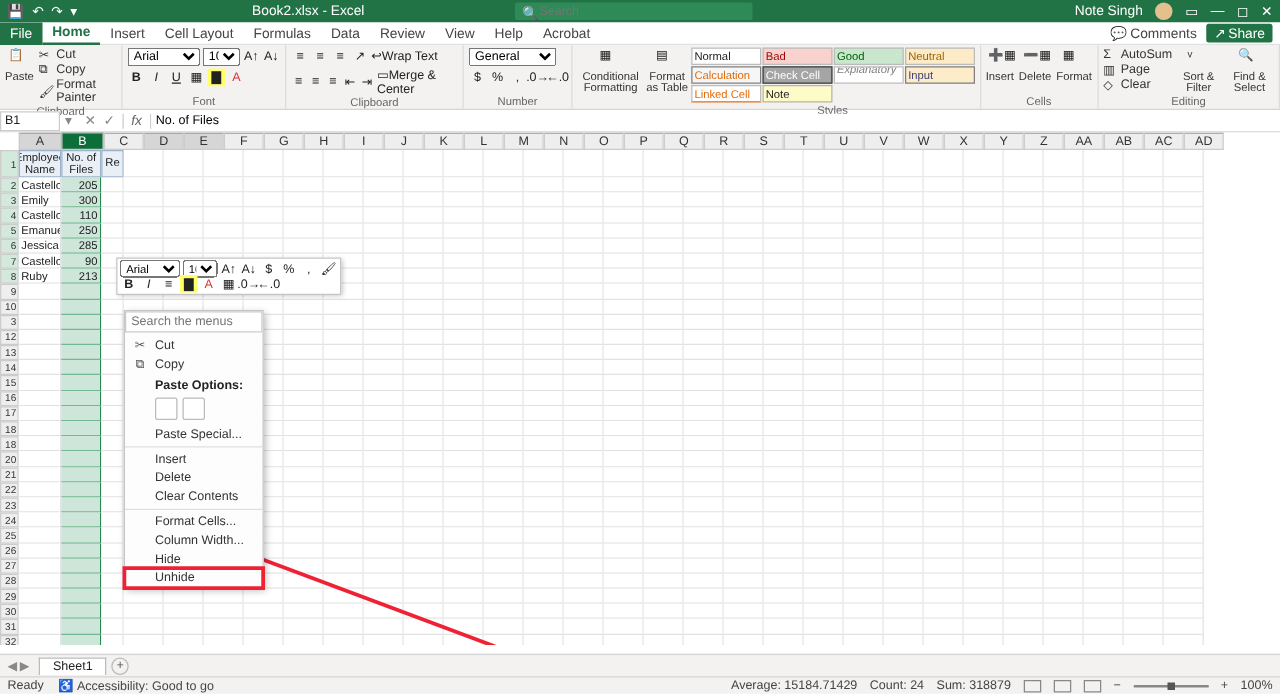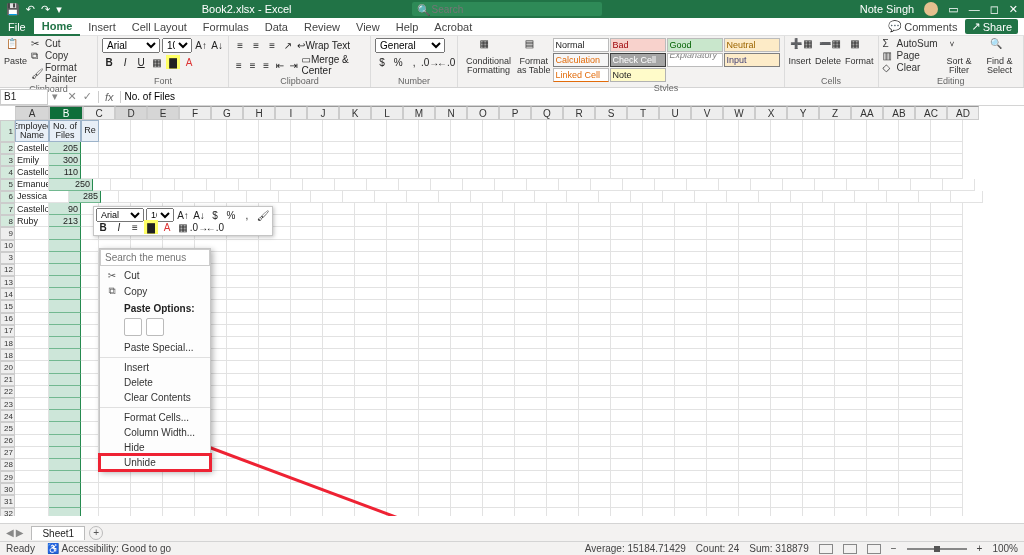--- a/index.html
+++ b/index.html
@@ -455,21 +455,21 @@
         <div class="cell" style="width: 32px;"></div>
         <div class="cell" style="width: 32px;"></div>
         <div class="cell" style="width: 32px;"></div>
         <div class="cell" style="width: 32px;"></div>
         <div class="cell" style="width: 32px;"></div>
         <div class="cell" style="width: 32px;"></div>
       </div>
       <div class="row">
         <div class="rh green">5</div>
         <div class="cell" style="width: 34px;">Emanuel</div>
-        <div class="cell sel" style="width: 44px; justify-content: flex-end;">250</div>
+        <div class="cell sel" style="width: 32px; justify-content: flex-end;">250</div>
         <div class="cell" style="width: 18px;"></div>
         <div class="cell" style="width: 32px;"></div>
         <div class="cell" style="width: 32px;"></div>
         <div class="cell" style="width: 32px;"></div>
         <div class="cell" style="width: 32px;"></div>
         <div class="cell" style="width: 32px;"></div>
         <div class="cell" style="width: 32px;"></div>
         <div class="cell" style="width: 32px;"></div>
         <div class="cell" style="width: 32px;"></div>
         <div class="cell" style="width: 32px;"></div>
@@ -487,21 +487,21 @@
         <div class="cell" style="width: 32px;"></div>
         <div class="cell" style="width: 32px;"></div>
         <div class="cell" style="width: 32px;"></div>
         <div class="cell" style="width: 32px;"></div>
         <div class="cell" style="width: 32px;"></div>
         <div class="cell" style="width: 32px;"></div>
         <div class="cell" style="width: 32px;"></div>
       </div>
       <div class="row">
         <div class="rh green">6</div>
-        <div class="cell" style="width: 54px;">Jessica</div>
+        <div class="cell" style="width: 34px;">Jessica</div>
         <div class="cell sel" style="width: 32px; justify-content: flex-end;">285</div>
         <div class="cell" style="width: 18px;"></div>
         <div class="cell" style="width: 32px;"></div>
         <div class="cell" style="width: 32px;"></div>
         <div class="cell" style="width: 32px;"></div>
         <div class="cell" style="width: 32px;"></div>
         <div class="cell" style="width: 32px;"></div>
         <div class="cell" style="width: 32px;"></div>
         <div class="cell" style="width: 32px;"></div>
         <div class="cell" style="width: 32px;"></div>

